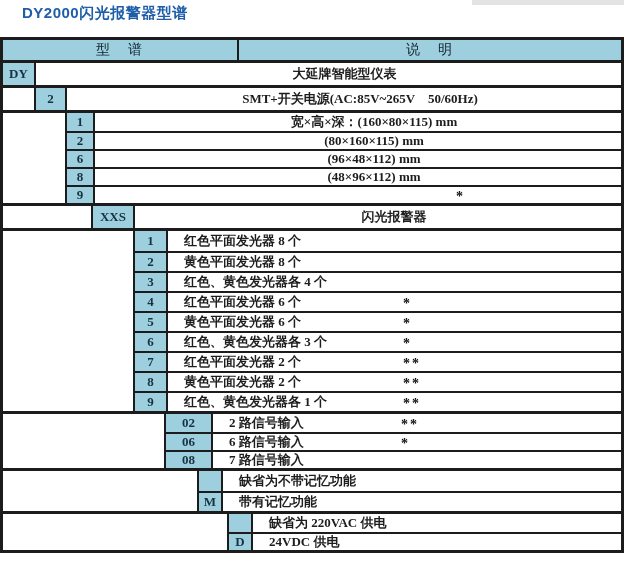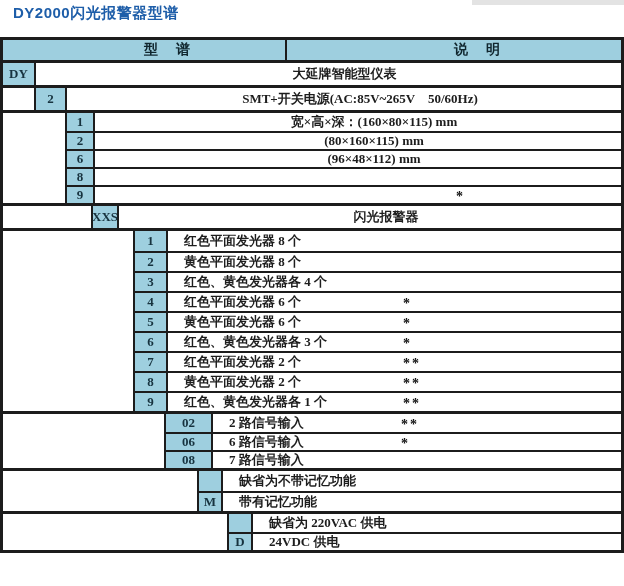--- a/index.html
+++ b/index.html
@@ -3,21 +3,21 @@
 <meta charset="utf-8">
 <style>
   html,body{margin:0;padding:0;}
   body{
     width:624px;height:586px;position:relative;background:#ffffff;
     font-family:"Liberation Serif","DejaVu Serif",serif;
     color:#1d1d1d;overflow:hidden;
   }
   .artifact{position:absolute;top:0;left:472px;width:152px;height:5px;background:#e3e3e3;}
   .page-title{
-    position:absolute;left:13px;top:4px;
+    position:absolute;left:22px;top:4px;
     font-family:"Liberation Sans","DejaVu Sans",sans-serif;
     font-size:15px;font-weight:bold;color:#1e5ea9;letter-spacing:.5px;
   }
   .model-table{
     position:absolute;left:0;top:37px;width:624px;box-sizing:border-box;
     border:3px solid #1c1c1c;
   }
   .block{display:flex;box-sizing:border-box;}
   .block + .block{border-top:3px solid #1c1c1c;}
   .spacer{box-sizing:border-box;border-right:2px solid #1c1c1c;background:#fff;flex:0 0 auto;}
@@ -30,29 +30,29 @@
     font-size:13px;color:#17333f;
   }
   .desc{flex:1 1 auto;display:flex;align-items:center;position:relative;
     font-size:13px;white-space:nowrap;min-width:0;}
   .desc.center{justify-content:center;padding-left:32px;}
   .desc.left{justify-content:flex-start;padding-left:16px;}
   .mark{position:absolute;top:50%;transform:translateY(-38%);font-size:14px;letter-spacing:2px;color:#111;}
   
   .hdr{display:flex;background:#9ecfdf;}
   .hdr-cell{box-sizing:border-box;height:20px;display:flex;align-items:center;justify-content:center;
-    font-size:14px;font-weight:bold;color:#10262e;letter-spacing:2px;margin-left:48px;}
+    font-size:14px;font-weight:normal;color:#10262e;letter-spacing:2px;}
   .hdr-model{width:236px;border-right:2px solid #1c1c1c;}
   .hdr-desc{flex:1;}
   
   .h20 .row{height:20px;} .h22 .row{height:22px;} .h18 .row{height:18px;}
   .b-brand .code{width:33px;}
   .b-power-supply .spacer{width:33px;} .b-power-supply .code{width:31px;}
   .b-dims .spacer{width:64px;} .b-dims .code{width:28px;}
-  .b-xxs .spacer{width:90px;} .b-xxs .code{width:26px;}
+  .b-xxs .spacer{width:90px;} .b-xxs .code{width:42px;}
   .b-flash .spacer{width:132px;} .b-flash .code{width:33px;}
   .b-signal .spacer{width:163px;} .b-signal .code{width:47px;}
   .b-memory .spacer{width:196px;} .b-memory .code{width:24px;}
   .b-volt .spacer{width:226px;} .b-volt .code{width:24px;}
   .b-dims .mark{left:389px;}
   .b-flash .mark{left:268px;}
   .b-signal .mark{left:235px;}
 </style>
 </head>
 <body>
@@ -97,20 +97,21 @@
       <div class="row">
         <div class="code">2</div>
         <div class="desc center">(80×160×115) mm</div>
       </div>
       <div class="row">
         <div class="code">6</div>
         <div class="desc center">(96×48×112) mm</div>
       </div>
       <div class="row">
         <div class="code">8</div>
+        <div class="desc center">(48×96×112) mm</div>
       </div>
       <div class="row">
         <div class="code">9</div>
         <span class="mark">*</span>
       </div>
     </div>
   </div>
 
   <div class="block b-xxs h22">
     <div class="spacer"></div>

